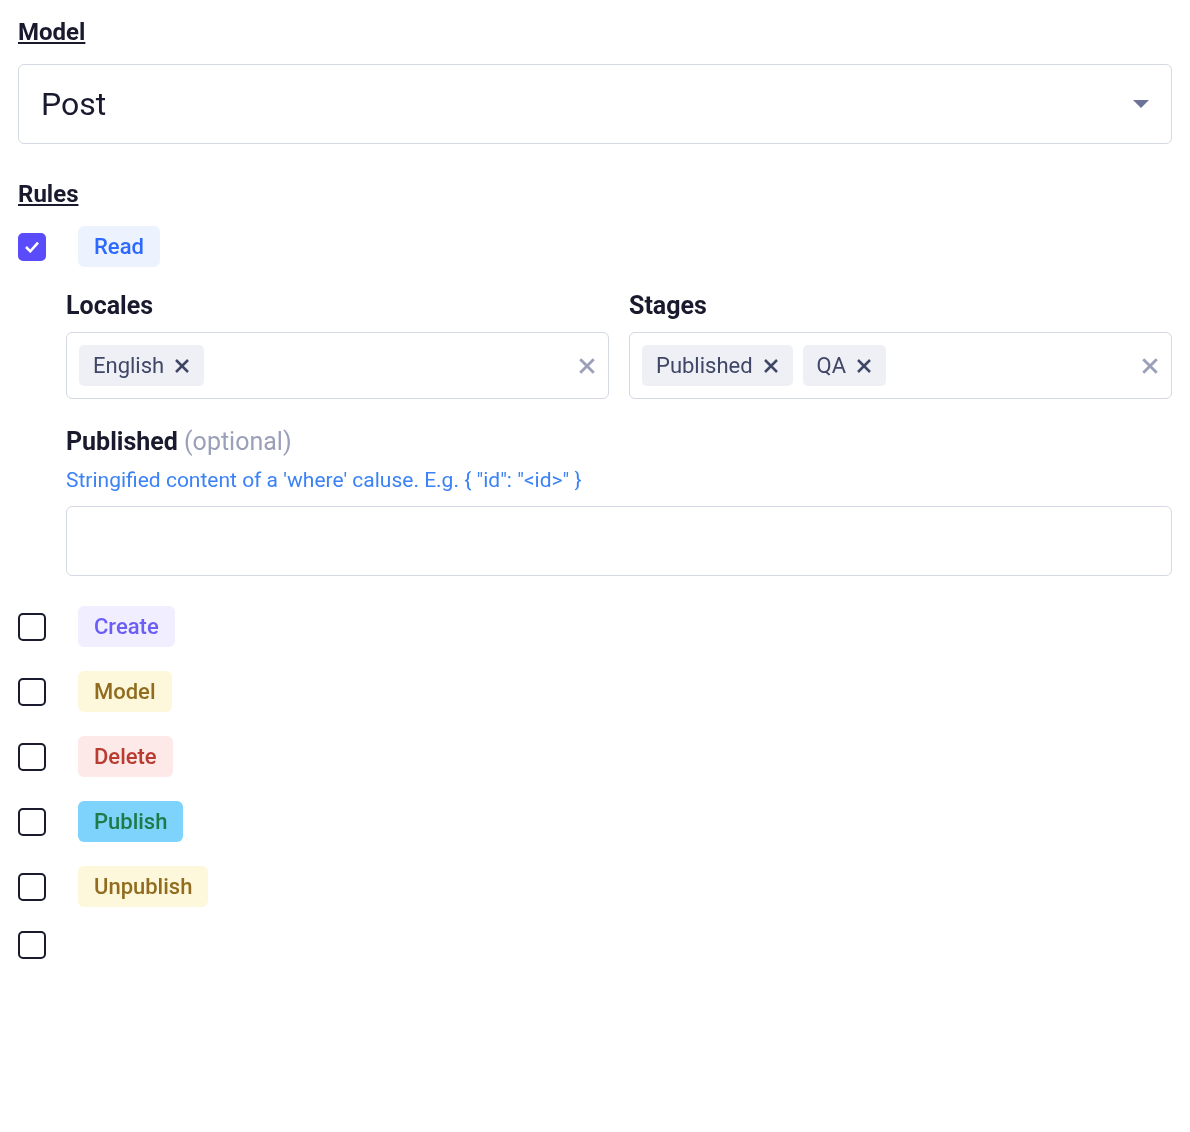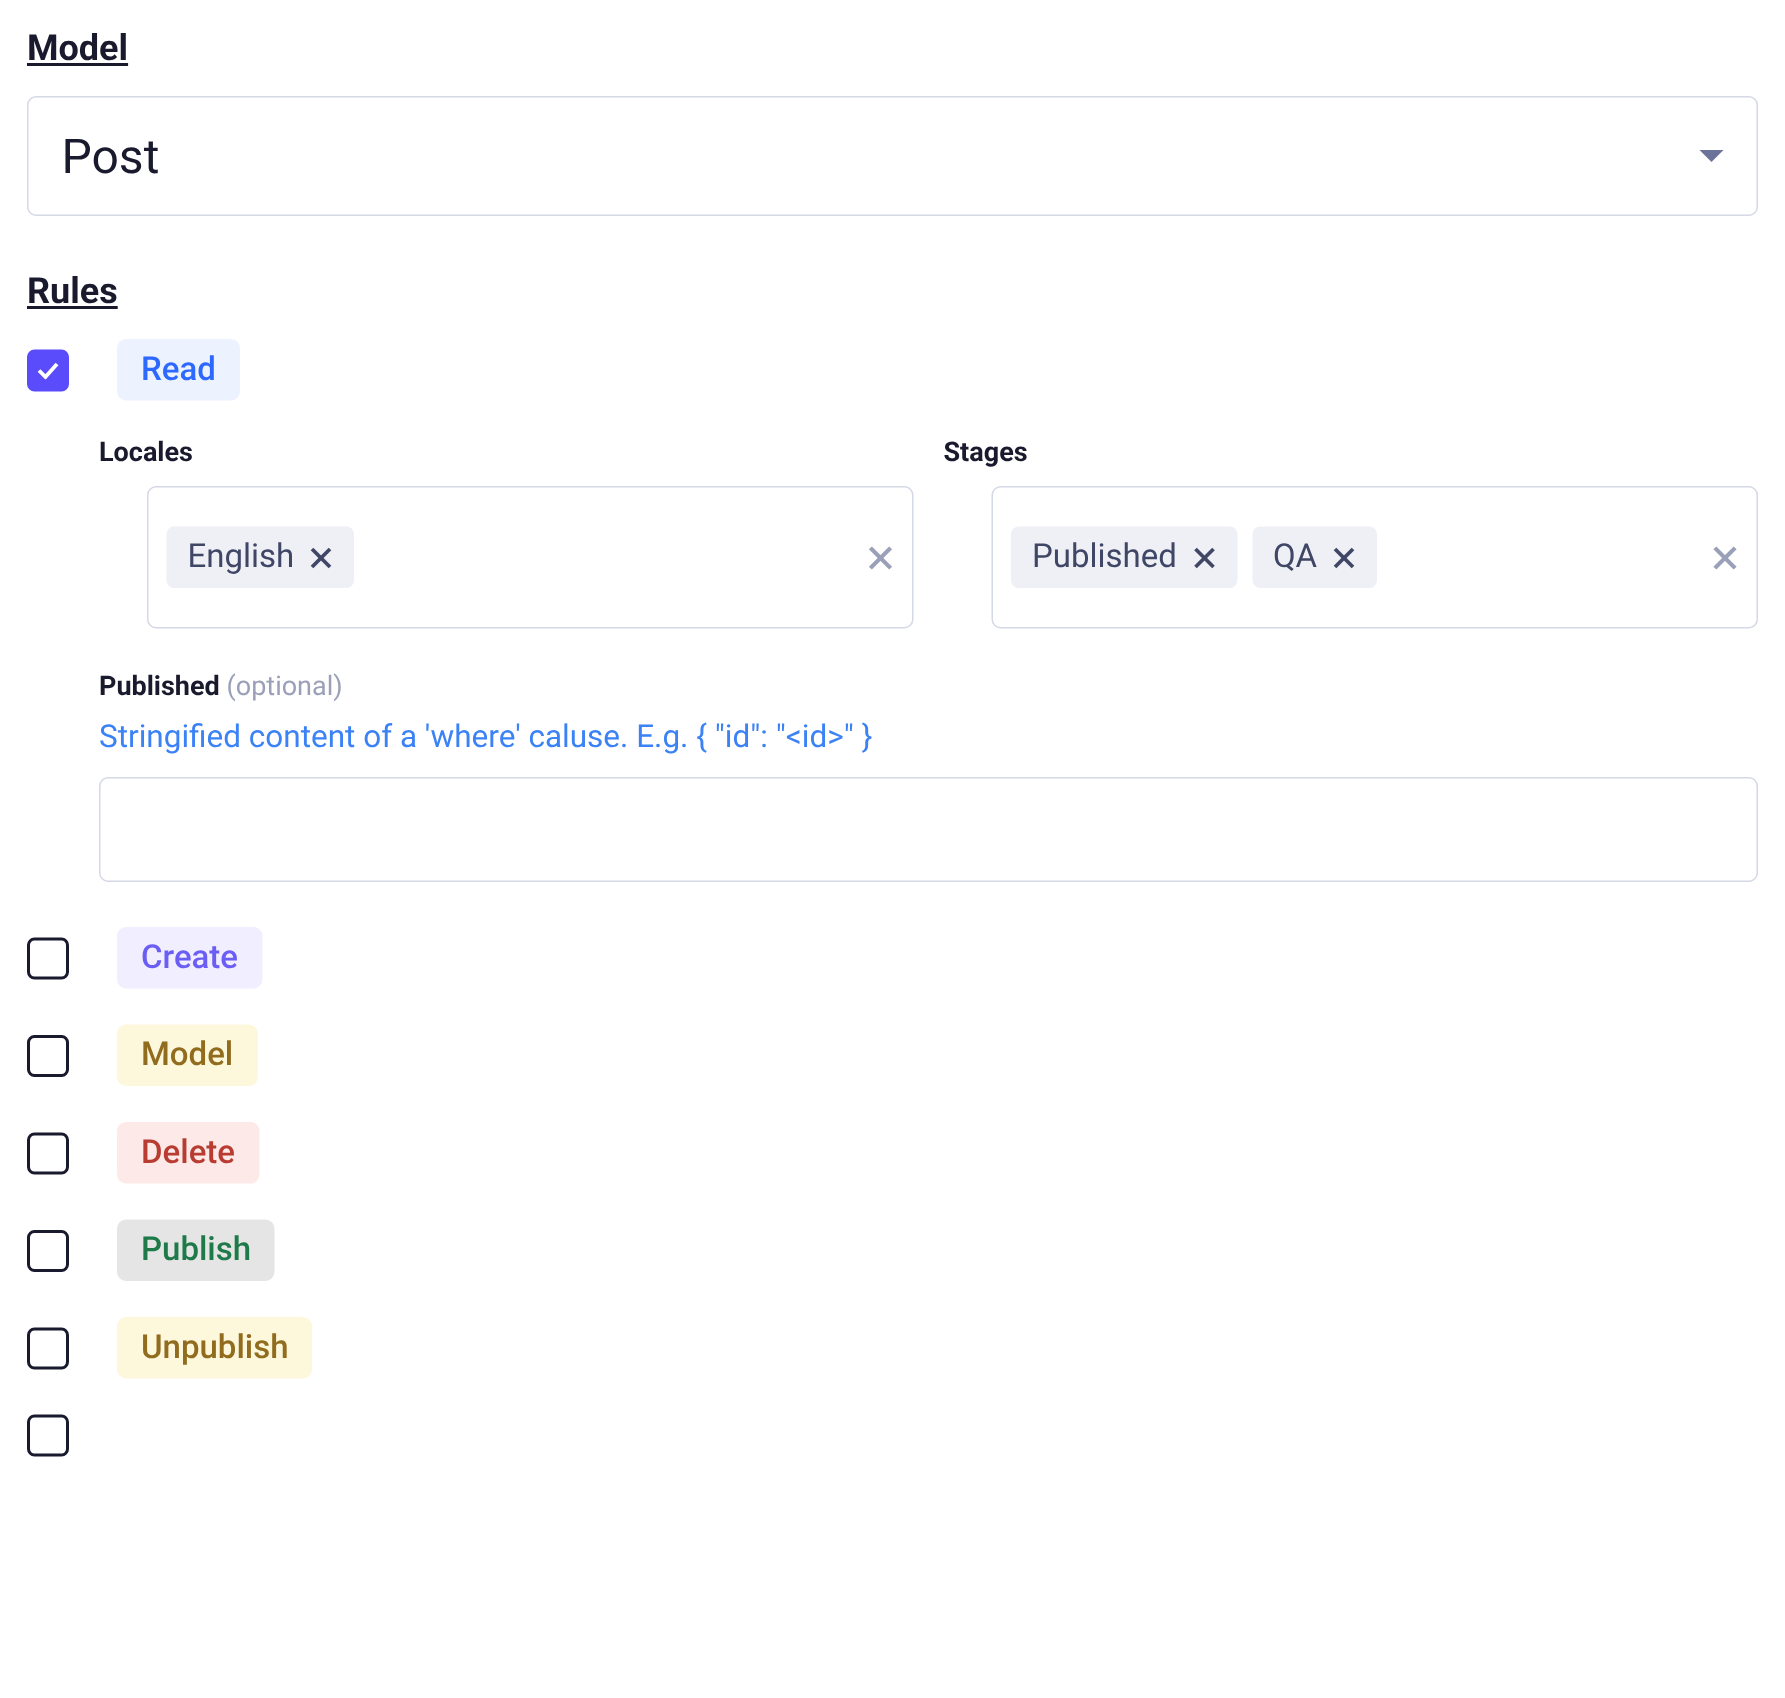--- a/index.html
+++ b/index.html
@@ -69,60 +69,59 @@
       align-items: center;
       padding: 8px 16px;
       border-radius: 6px;
       font-size: 22px;
       font-weight: 500;
     }
     .pill-read { background: #ecf3ff; color: #2d68ff; }
     .pill-create { background: #f0eeff; color: #6b5ef5; }
     .pill-update { background: #fdf8db; color: #916c1f; }
     .pill-delete { background: #fde9e7; color: #b83c32; }
-    .pill-publish { background: #e5e5e5; color: #1f7a4a; }
+    .pill-publish { background: #7dd3fc; color: #1f7a4a; }
     .pill-unpublish { background: #fdf8db; color: #916c1f; }
     .pill-readversions { background: #ecf3ff; color: #2d68ff; }
 
     .read-details {
       margin-left: 48px;
       margin-bottom: 30px;
     }
     .two-col {
       display: flex;
       gap: 20px;
       margin-bottom: 28px;
     }
     .col { flex: 1; }
     .field-label {
-      font-size: 18px;
+      font-size: 25px;
       font-weight: 700;
       color: #1a1a2e;
       margin-bottom: 12px;
     }
     .optional {
       font-weight: 400;
       color: #9aa0b8;
     }
     .helper-text {
       font-size: 21px;
       color: #3b82f6;
       margin-top: 4px;
       margin-bottom: 14px;
     }
     .tag-input {
       border: 1px solid #d5d8e5;
       border-radius: 6px;
-      padding: 26px 12px;
+      padding: 12px 12px;
       display: flex;
       align-items: center;
       gap: 10px;
       background: #fff;
       min-height: 62px;
-      margin-left: 32px;
     }
     .tag {
       display: inline-flex;
       align-items: center;
       gap: 10px;
       background: #eef0f6;
       border-radius: 5px;
       padding: 8px 14px;
       font-size: 22px;
       color: #404666;

